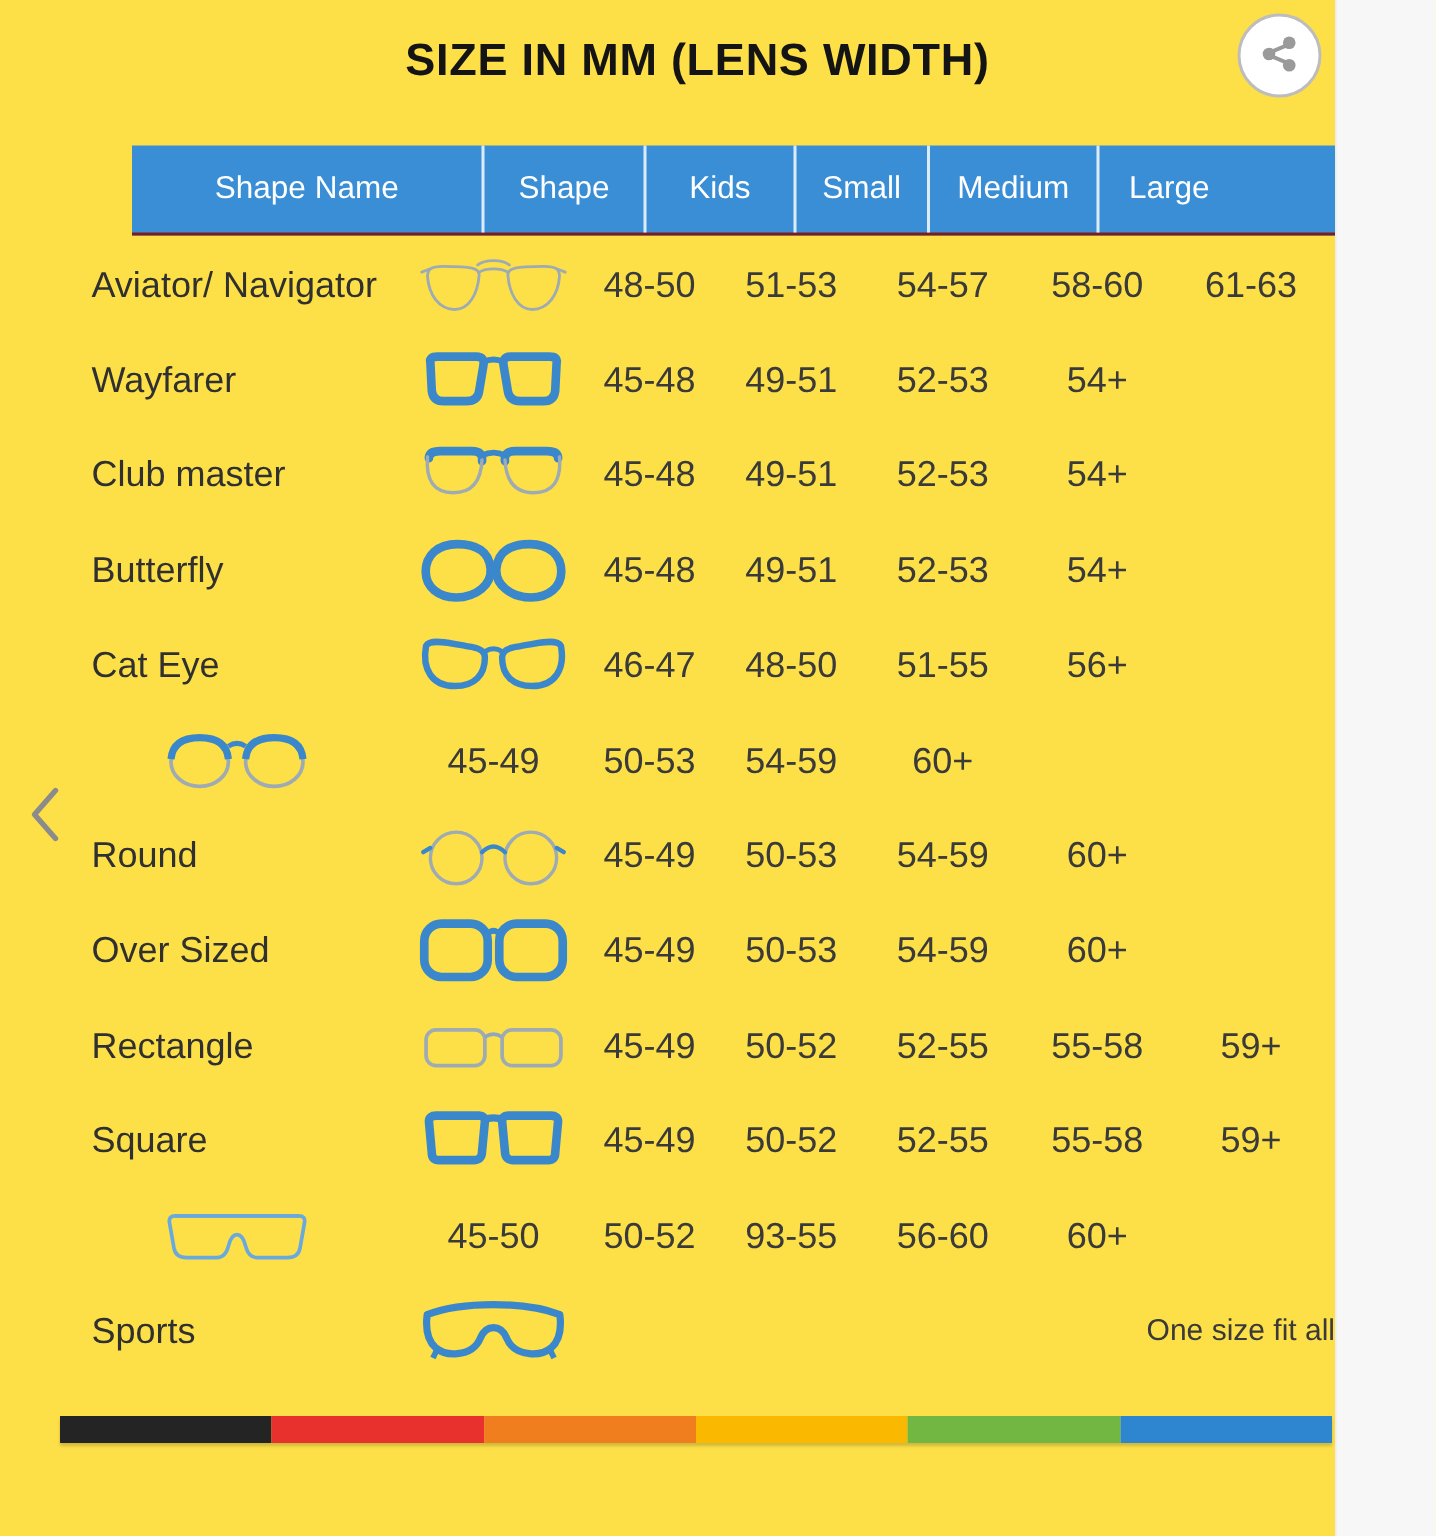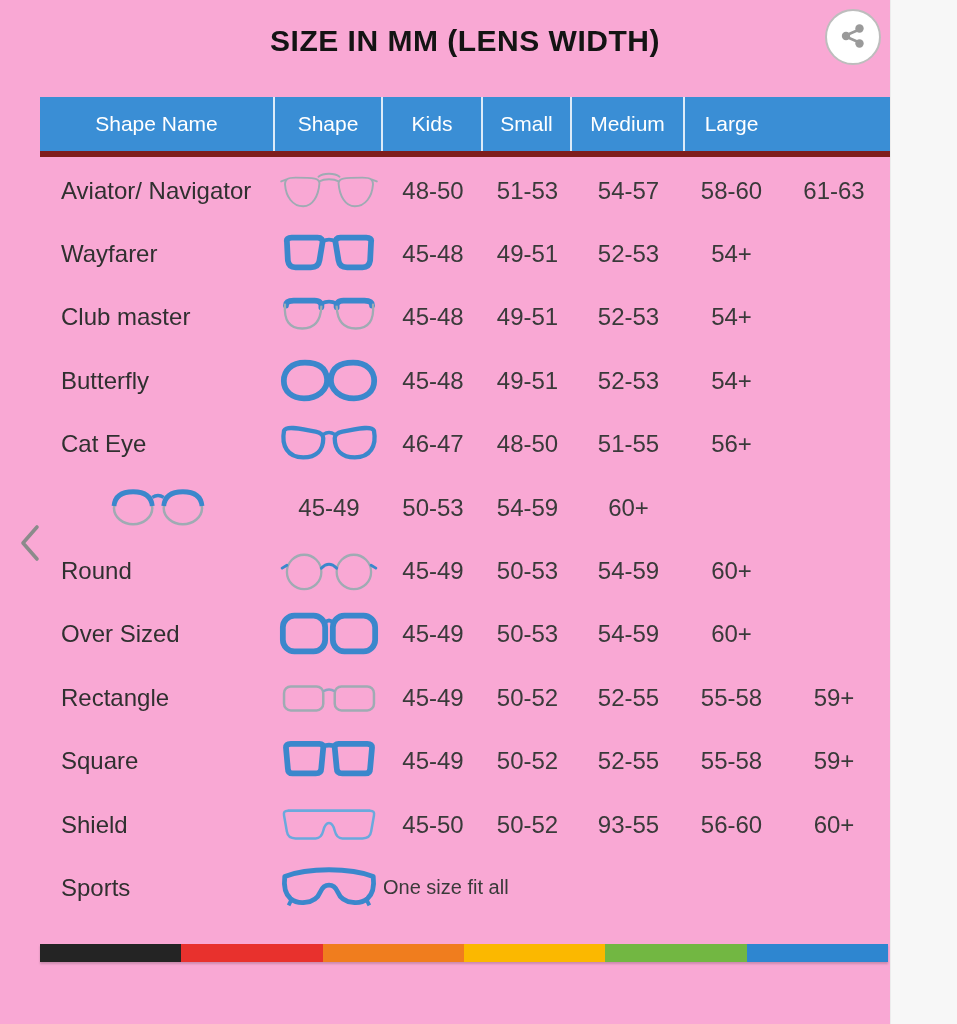--- a/index.html
+++ b/index.html
@@ -2,21 +2,21 @@
 <html><head>
 <meta charset="utf-8">
 <style>
   * { margin:0; padding:0; box-sizing:border-box; }
   html,body { background:#ffffff; }
   body {
     width:957px; height:1024px;
     font-family:"Liberation Sans", sans-serif;
     position:relative; overflow:hidden;
   }
-  .page { position:relative; width:891px; height:1024px; background:#f9a8d4; }
+  .page { position:relative; width:891px; height:1024px; background:#fde047; }
 
   .right-strip {
     position:absolute; left:890px; top:0; width:67px; height:1024px;
     background:#f7f7f7; border-left:1px solid #ececec;
   }
 
   .title {
     position:absolute; left:40px; top:24px; width:850px;
     text-align:center; font-size:30px; font-weight:bold; color:#141414;
     letter-spacing:0.5px;
@@ -25,39 +25,39 @@
   .share-btn {
     position:absolute; left:825px; top:9px; width:56px; height:56px;
     border-radius:50%; border:2px solid #bdbdbd; background:#ffffff;
     display:flex; align-items:center; justify-content:center; cursor:pointer;
     padding:0;
   }
 
   .size-table { position:absolute; left:40px; top:97px; width:850px; }
   .thead {
     display:grid; grid-template-columns:235px 108px 100px 89px 113px 93px 112px;
-    height:60px; background:#3a8ed5; border-bottom:6px solid #7f1d1d;
+    height:60px; background:#3a8ed5; border-bottom:2px solid #7f1d1d;margin-left:48px;
   }
   .th {
     display:flex; align-items:center; justify-content:center;
     color:#ffffff; font-size:21px; border-right:2px solid #dcebf8;
   }
   .th:last-child { border-right:none; }
   .th.first { justify-content:center; }
 
   .tbody { margin-top:2px; }
   .trow {
     display:grid; grid-template-columns:235px 108px 100px 89px 113px 93px 112px;
     height:63.4px; align-items:center;
   }
   .name-cell { padding-left:21px; font-size:24px; color:#303030; }
   .icon-cell { display:flex; align-items:center; justify-content:center; }
   .icon-cell .icon { display:flex; align-items:center; justify-content:center; }
   .size-cell { text-align:center; font-size:24px; color:#3a3a3a; }
-  .span-cell { grid-column:3 / 8; text-align:left; font-size:20px; color:#3a3a3a; }
+  .span-cell { grid-column:3 / 8; text-align:right; font-size:20px; color:#3a3a3a; }
 
   .footer-bar {
     position:absolute; left:40px; top:944px; width:848px; height:18px;
     display:flex; box-shadow:0 2px 2px rgba(0,0,0,0.18);
   }
   .footer-bar .seg { flex:1 1 0; height:100%; }
 
   .arrow-btn {
     position:absolute; width:36px; height:44px; background:transparent;
     border:none; cursor:pointer; display:flex; align-items:center; justify-content:center;
@@ -298,21 +298,20 @@
             </span>
           </div>
   <div class="cell size-cell">45-49</div>
           <div class="cell size-cell">50-52</div>
           <div class="cell size-cell">52-55</div>
           <div class="cell size-cell">55-58</div>
           <div class="cell size-cell">59+</div>
         </div>
 
   <div class="trow">
-    <div class="cell name-cell">Shield</div>
     <div class="cell icon-cell">
             <span class="icon">
               <svg width="100" height="44" viewBox="0 0 104 46">
                 <g fill="none" stroke="#6aa9dd" stroke-width="2.6" stroke-linejoin="round">
                   <path d="M9,8 Q4,8 5,13 L8,30 Q9,37 17,37 L38,37 Q44,37 46,29 Q48,21 52,21 Q56,21 58,29 Q60,37 66,37 L87,37 Q95,37 96,30 L99,13 Q100,8 95,8 Z"></path>
                   <path d="M9,8 L95,8"></path>
                 </g>
               </svg>
             </span>
           </div>

